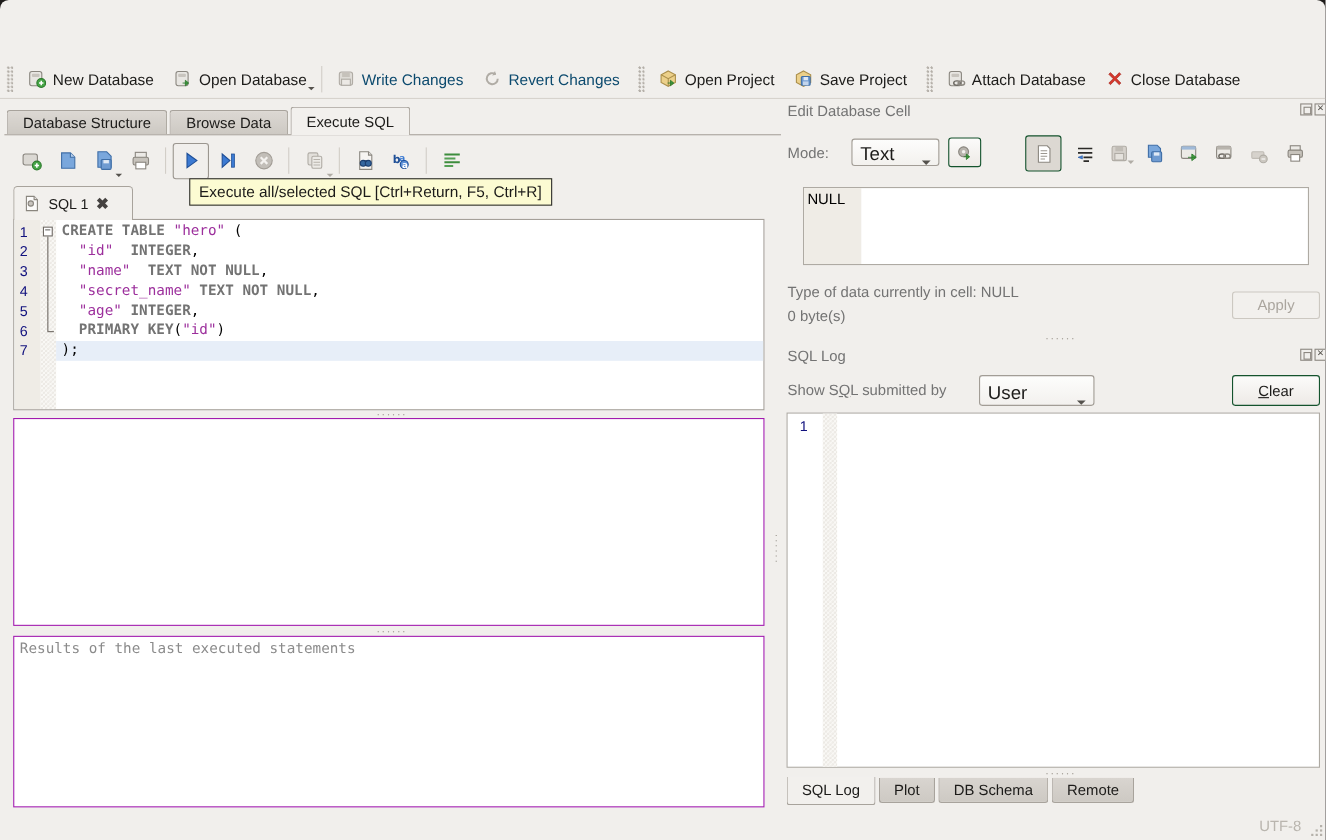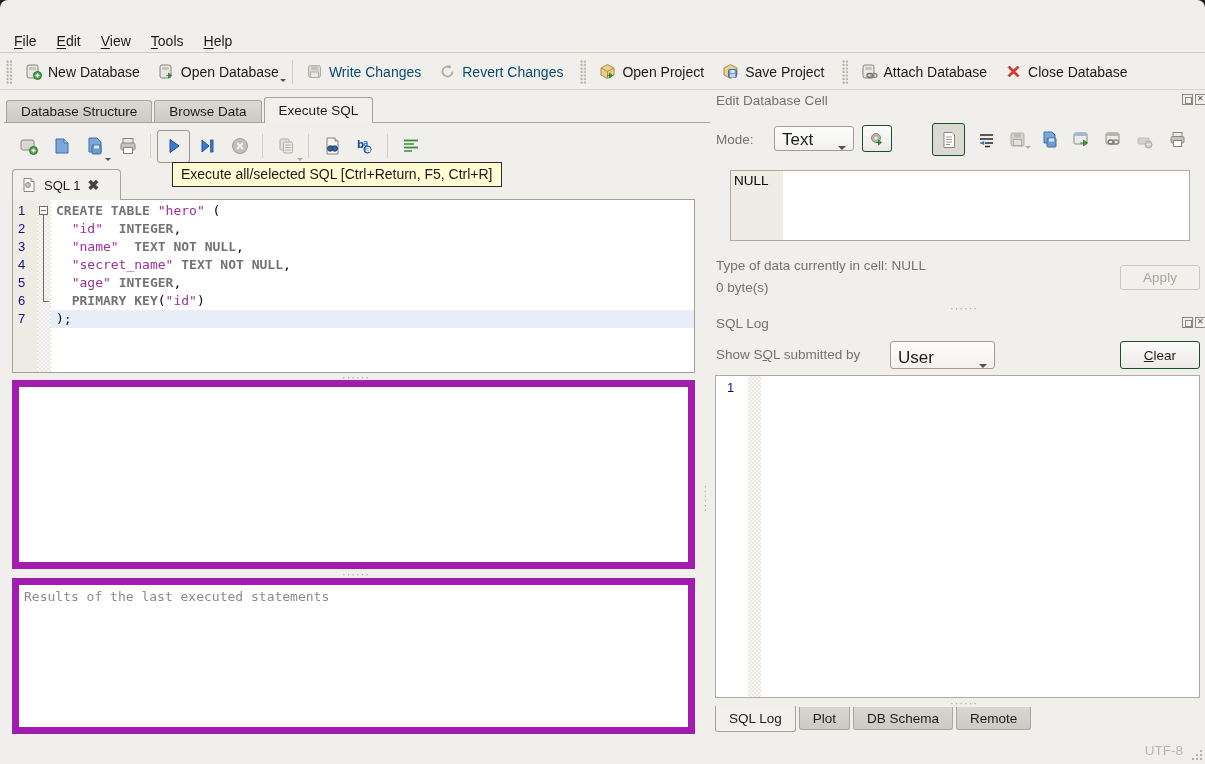--- a/index.html
+++ b/index.html
@@ -67,21 +67,21 @@
 .fl { position:absolute; left:6px; width:1px; background:#6f6a64; }
 .fl.full { top:0; bottom:0; }
 .fl.bot { top:13px; bottom:0; }
 .fl.half { top:0; height:9px; }
 .fh { position:absolute; left:6px; top:9px; width:6px; height:1px; background:#6f6a64; }
 .tk-kw { color:#737373; font-weight:bold; }
 .tk-id { color:#9c2f9c; }
 .tk-pl { color:#000; }
 
 
-.pane { position:absolute; border:7px solid #a21caf; background:#fff; }
+.pane { position:absolute; border:1px solid #a21caf; background:#fff; }
 .grid-pane { left:8px; top:290px; width:683px; height:189px; }
 .results-pane { left:8px; top:488px; width:683px; height:156px; }
 .results-pane .ph { font-family:"DejaVu Sans Mono",monospace; font-size:13px; color:#8b8b8b; padding:4px 0 0 5px; }
 .dots-h { position:absolute; color:#a9a49d; font-size:11px; letter-spacing:1px; line-height:6px; }
 
 
 .rpanel { position:absolute; left:706px; top:0; width:499px; height:647px; }
 .dock-title { position:absolute; font-size:13.5px; color:#737373; }
 .dock-icons { position:absolute; display:flex; gap:2px; }
 .dkico { width:11px; height:11px; border:1px solid #8d8881; position:relative; background:#f1efec; }
@@ -110,27 +110,20 @@
 .statusbar .enc { position:absolute; right:22px; top:6px; color:#b9b5ae; font-size:13.5px; }
 .grip { position:absolute; right:3px; bottom:4px; width:13px; height:13px; }
 .grip i { position:absolute; width:2px; height:2px; background:#b5b1aa; }
 </style>
 </head>
 <body>
 
 <div class="window">
 
 
-  <div class="menubar">
-    <span class="menu-item"><u>F</u>ile</span>
-    <span class="menu-item"><u>E</u>dit</span>
-    <span class="menu-item"><u>V</u>iew</span>
-    <span class="menu-item"><u>T</u>ools</span>
-    <span class="menu-item"><u>H</u>elp</span>
-  </div>
 
   <div class="toolbar">
     <div class="tb-handle"></div>
     <div class="tb-btn">
       <span class="ico">
           <svg width="17" height="17" viewBox="0 0 17 17">
             <rect x="2" y="2" width="11" height="13" rx="2" fill="#e8e6e2" stroke="#8a867f"></rect>
             <rect x="4" y="4" width="7" height="3" rx="1" fill="#c8c4be"></rect>
             <circle cx="12.5" cy="12.5" r="4" fill="#46a546" stroke="#2c7a2c"></circle>
             <path d="M12.5 10.5v4M10.5 12.5h4" stroke="#fff" stroke-width="1.4"></path>

